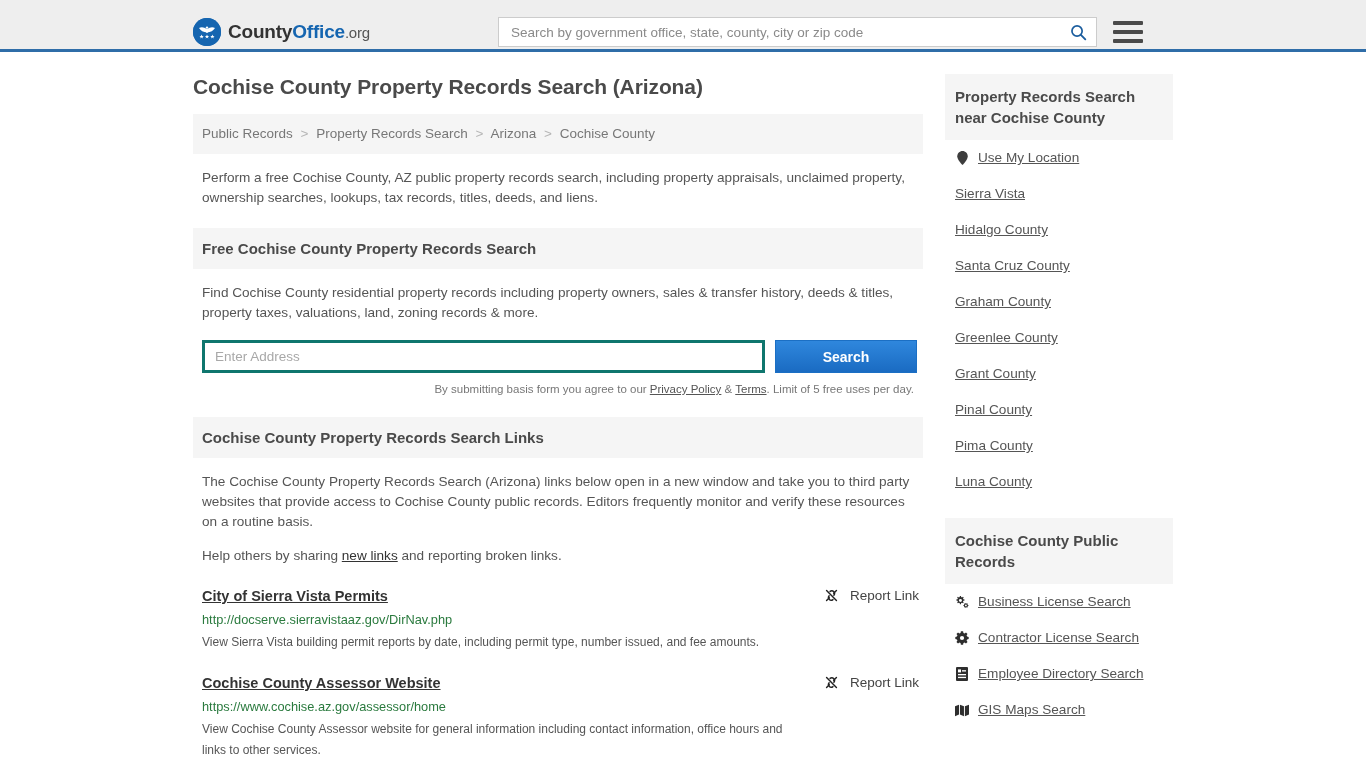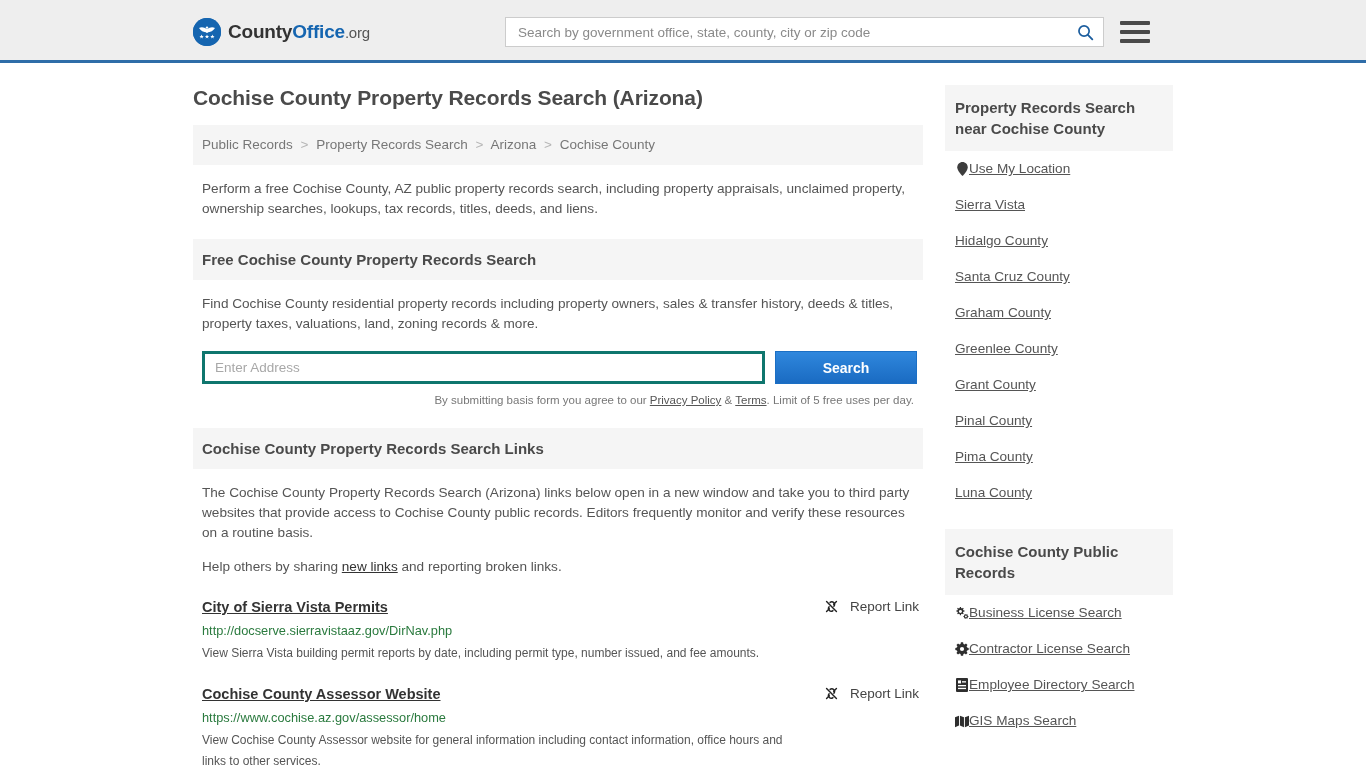--- a/index.html
+++ b/index.html
@@ -8,21 +8,21 @@
     margin: 0; padding: 0;
     width: 1366px; height: 768px;
     overflow: hidden;
     background: #ffffff;
     font-family: "Liberation Sans", sans-serif;
     -webkit-font-smoothing: antialiased;
   }
 
   
   .site-header {
-    height: 63px;
+    height: 52px;
     background: #eeeeee;
     border-bottom: 3px solid #2f6da8;
     position: relative;
   }
   .header-inner {
     width: 980px;
     margin: 0 auto;
     height: 63px;
     display: flex;
     align-items: center;
@@ -49,21 +49,21 @@
     color: #333333;
     font-weight: 400;
     white-space: nowrap;
   }
   .brand-text .b-office { color: #1565b0; font-weight: 700; }
   .brand-text .b-county { color: #333333; font-weight: 700; }
   .brand-text .b-org { color: #555555; font-size: 15px; }
 
   .header-search {
     position: absolute;
-    left: 312px;
+    left: 305px;
     top: 17px;
     width: 645px;
     height: 30px;
     display: flex;
     align-items: center;
   }
   .search-box {
     flex: 1;
     height: 30px;
     background: #ffffff;
@@ -248,20 +248,21 @@
     padding: 12px 10px;
     font-size: 15px;
     font-weight: 700;
     color: #4a4a4a;
     line-height: 21px;
   }
   .side-list { margin: 0; padding: 0; list-style: none; }
   .side-list li {
     display: flex;
     align-items: center;
+    gap: 9px;
     padding: 0 10px;
     height: 36px;
   }
   .side-list a {
     font-size: 13.6px;
     color: #555555;
     text-decoration: underline;
     line-height: 18px;
   }
   .side-list .s-icon {

